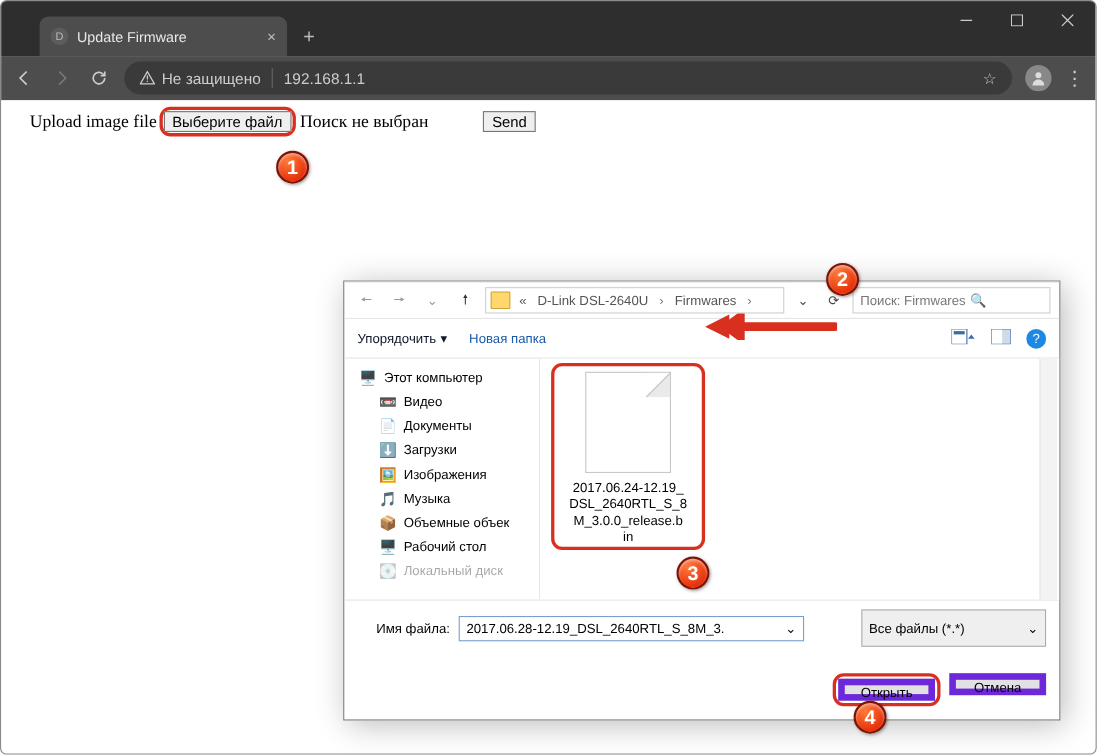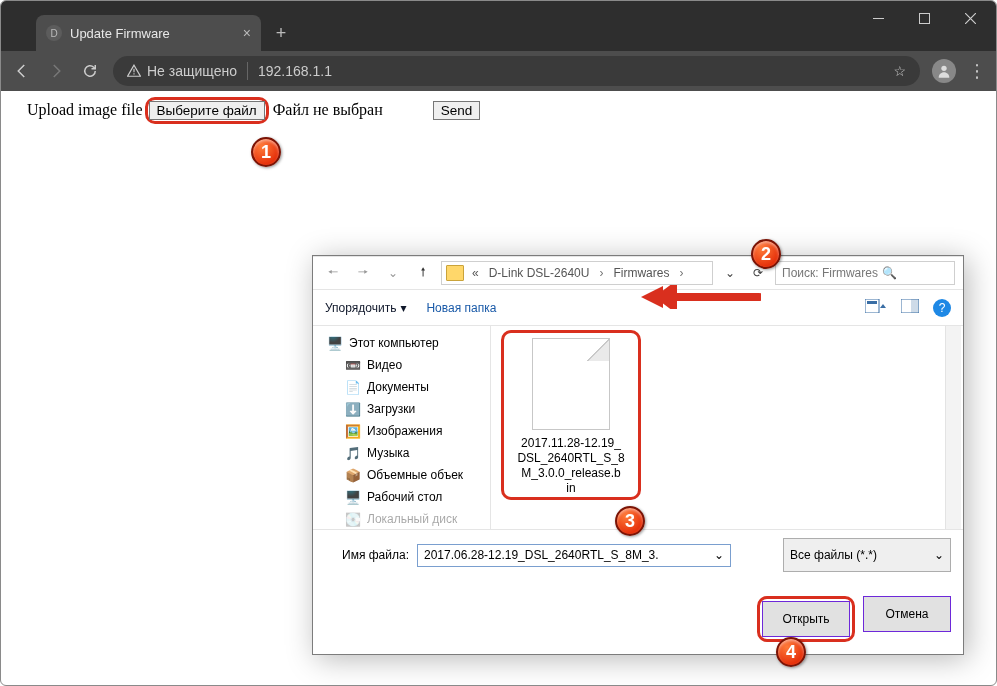--- a/index.html
+++ b/index.html
@@ -160,21 +160,21 @@
     background:#fff;
   }
   .fn-row .filter {
     width:168px;height:23px;border:1px solid #adadad;
     display:flex;align-items:center;justify-content:space-between;padding:16px 6px;
     background:#efefef;
     margin-left:44px;
   }
   .btn-row { display:flex; justify-content:flex-end; gap:8px;}
   .btn-row button {
-    width:88px;height:36px;background:#e1e1e1;border:1px solid #6d28d9;font-size:12px;
+    width:88px;height:20px;background:#e1e1e1;border:6px solid #6d28d9;font-size:12px;
   }
   .open-border{border:3px solid #d92f1e;border-radius:10px;padding:2px;display:inline-flex;}
 </style>
 </head>
 <body>
 
 <div class="titlebar">
   <div class="tab">
     <span class="tab-favicon">D</span>
     <span class="tab-title">Update Firmware</span>
@@ -235,21 +235,21 @@
       </svg>
     </div>
   <div class="kebab">⋮</div>
 </div>
 
 <div class="page">
   <span>Upload image file</span>
   <span class="choose-wrap">
     <button>Выберите файл</button>
   </span>
-  <span class="nofile">Файл не выбран</span>
+  <span class="nofile">Поиск не выбран</span>
   <span class="send-wrap">
     <button>Send</button>
   </span>
 </div>
 
 <div class="dialog">
 
   <div class="dlg-nav">
     <span class="arr">🠔</span>
     <span class="arr">🠖</span>
@@ -333,21 +333,21 @@
         </div>
       <div class="node indent" style="opacity:.35">
           <span class="ico">💽</span>
           <span>Локальный диск</span>
         </div>
     </div>
     <div class="filepane">
       <div class="file-sel-border"></div>
       <div class="file-item">
         <div class="thumb"></div>
-        <div class="fname" style="white-space:pre-line">2017.11.28-12.19_
+        <div class="fname" style="white-space:pre-line">2017.06.24-12.19_
 DSL_2640RTL_S_8
 M_3.0.0_release.b
 in</div>
       </div>
       <div class="scroll-hint"></div>
     </div>
   </div>
 
   <div class="dlg-foot">
     <div class="fn-row">

